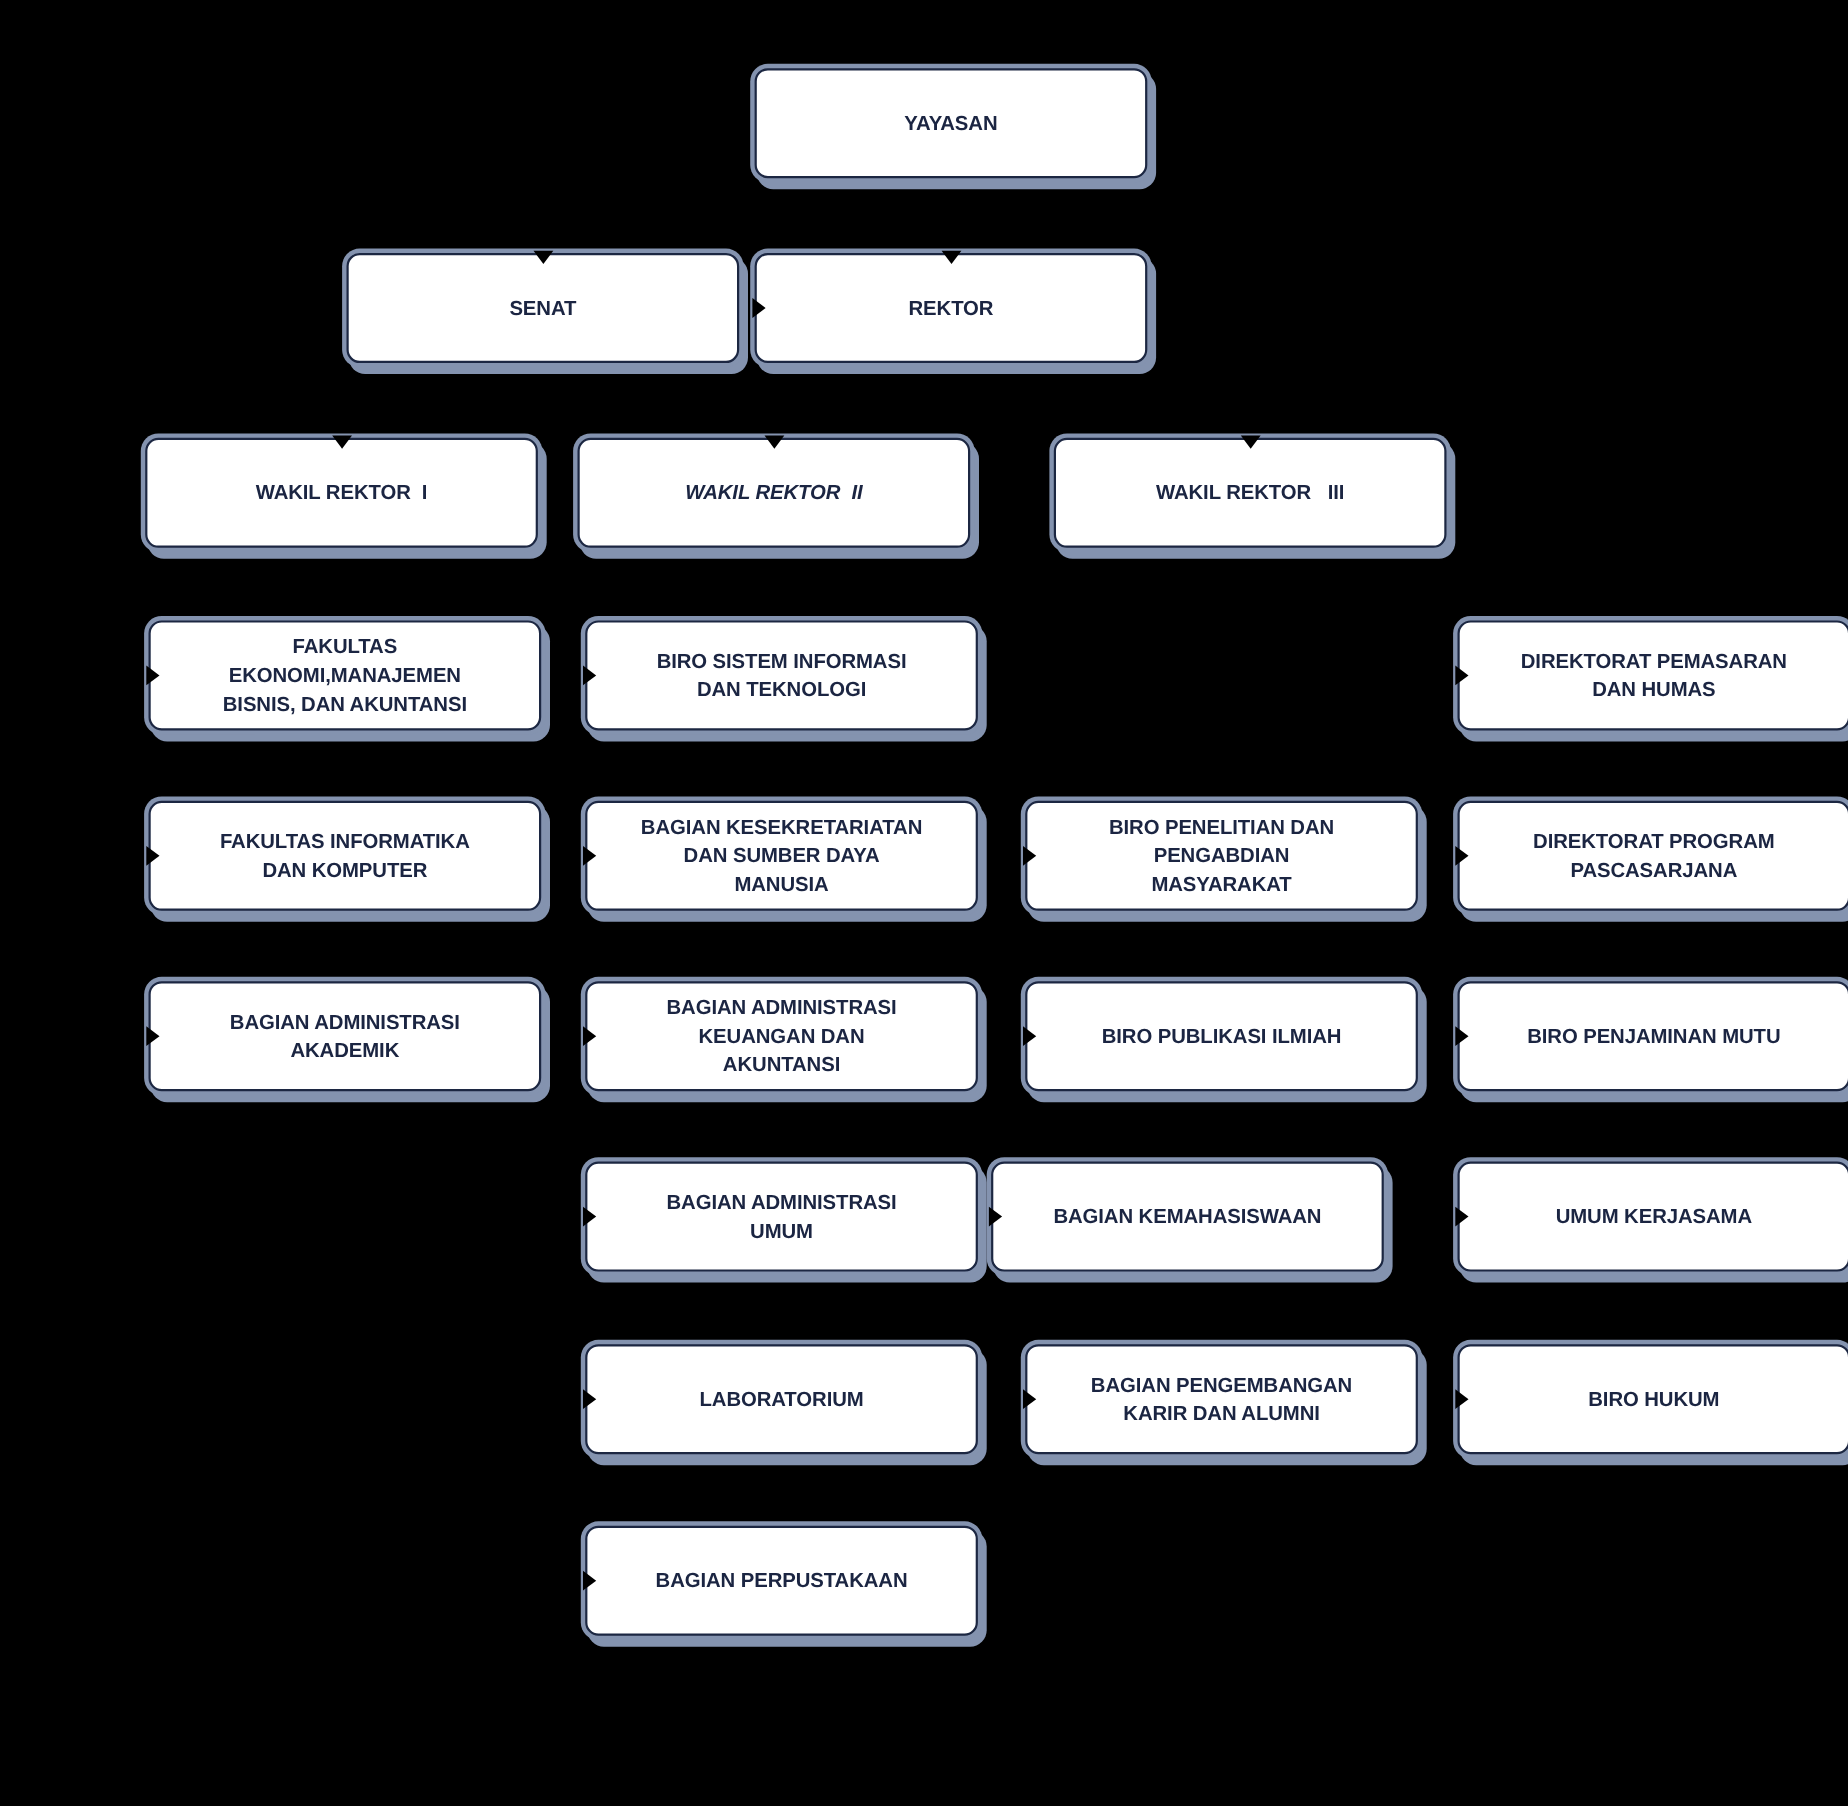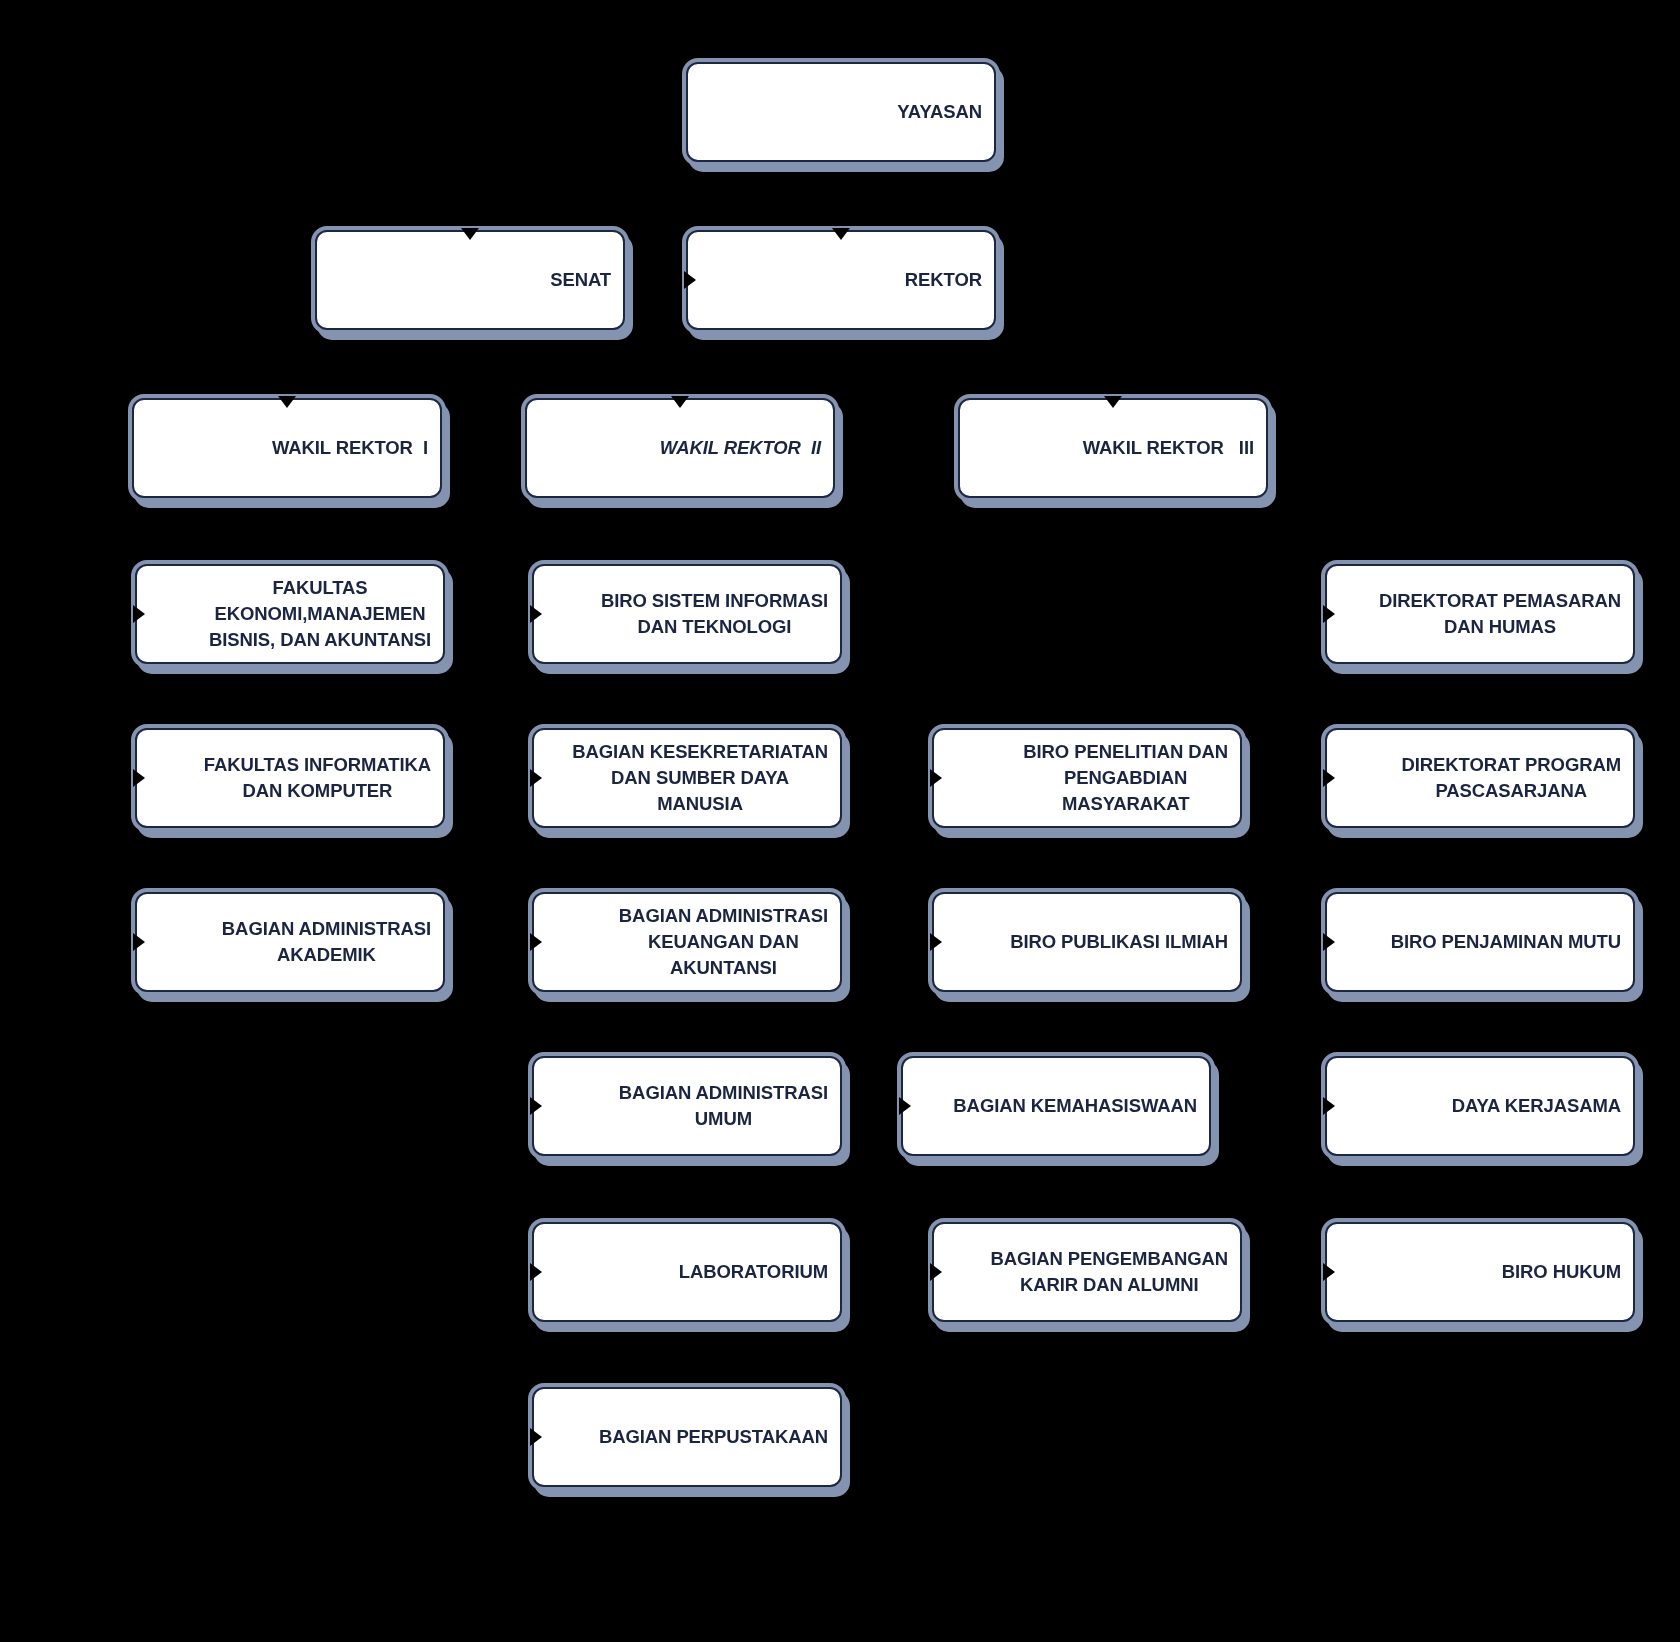--- a/index.html
+++ b/index.html
@@ -5,27 +5,27 @@
   html,body{margin:0;padding:0;background:#000000;}
   .canvas{
     position:relative;
     width:1680px;height:1642px;
     background:#000000;
     overflow:hidden;
     font-family:"Liberation Sans",sans-serif;
   }
   .node{
     position:absolute;
-    width:310px;height:100px;
+    width:357px;height:100px;
     box-sizing:border-box;
     background:#ffffff;
     border:2.5px solid #1c2742;
     border-radius:12px;
     box-shadow:0 0 0 4px #8493af, 5px 7px 0 3px #8493af;
-    display:flex;align-items:center;justify-content:flex-end;
+    display:flex;align-items:center;justify-content:center;
     text-align:center;
     padding:4px 12px;
   }
   .node .lbl{
     white-space:pre-wrap;
     font-weight:700;
     font-size:18.5px;
     line-height:26px;
     letter-spacing:-0.1px;
     color:#1b2542;
@@ -140,21 +140,21 @@
     <i class="arr-left"></i>
     <span class="lbl">BAGIAN ADMINISTRASI
 UMUM</span>
   </div>
   <div class="node" style="left:901px;top:1056px;">
     <i class="arr-left"></i>
     <span class="lbl">BAGIAN KEMAHASISWAAN</span>
   </div>
   <div class="node" style="left:1325px;top:1056px;">
     <i class="arr-left"></i>
-    <span class="lbl">DAYA KERJASAMA</span>
+    <span class="lbl">UMUM KERJASAMA</span>
   </div>
 
   <div class="node" style="left:532px;top:1222px;">
     <i class="arr-left"></i>
     <span class="lbl">LABORATORIUM</span>
   </div>
   <div class="node" style="left:932px;top:1222px;">
     <i class="arr-left"></i>
     <span class="lbl">BAGIAN PENGEMBANGAN
 KARIR DAN ALUMNI</span>

